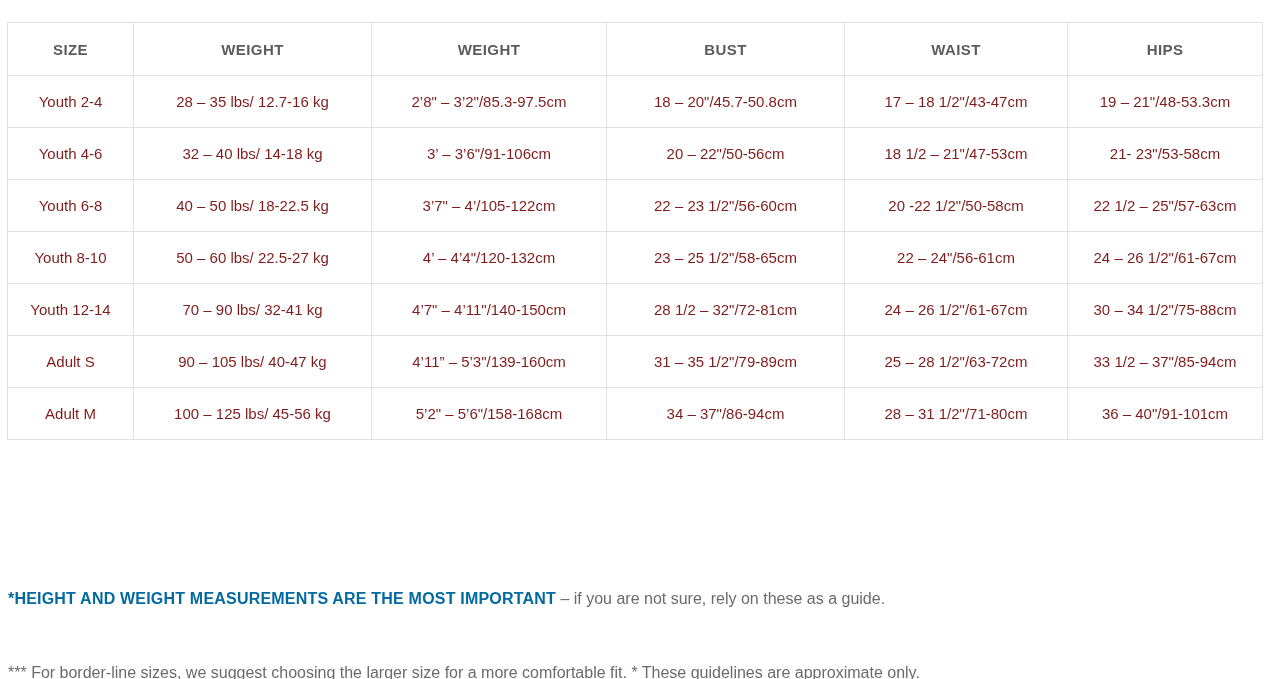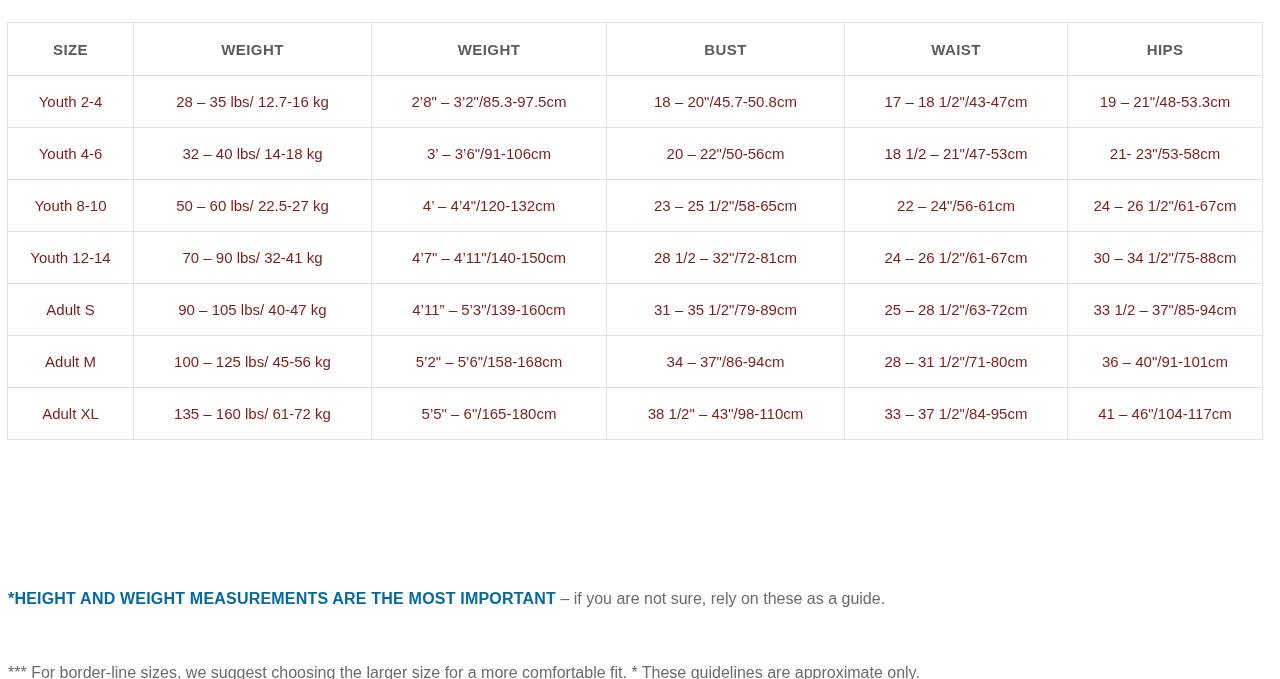--- a/index.html
+++ b/index.html
@@ -90,20 +90,28 @@
         </tr>
         <tr>
           <td>Youth 4-6</td>
           <td>32 – 40 lbs/ 14-18 kg</td>
           <td>3’ – 3’6"/91-106cm</td>
           <td>20 – 22"/50-56cm</td>
           <td>18 1/2 – 21"/47-53cm</td>
           <td>21- 23"/53-58cm</td>
         </tr>
         <tr>
+          <td>Youth 6-8</td>
+          <td>40 – 50 lbs/ 18-22.5 kg</td>
+          <td>3’7" – 4’/105-122cm</td>
+          <td>22 – 23 1/2"/56-60cm</td>
+          <td>20 -22 1/2"/50-58cm</td>
+          <td>22 1/2 – 25"/57-63cm</td>
+        </tr>
+        <tr>
           <td>Youth 8-10</td>
           <td>50 – 60 lbs/ 22.5-27 kg</td>
           <td>4’ – 4’4"/120-132cm</td>
           <td>23 – 25 1/2"/58-65cm</td>
           <td>22 – 24"/56-61cm</td>
           <td>24 – 26 1/2"/61-67cm</td>
         </tr>
         <tr>
           <td>Youth 12-14</td>
           <td>70 – 90 lbs/ 32-41 kg</td>
@@ -121,27 +129,19 @@
           <td>33 1/2 – 37"/85-94cm</td>
         </tr>
         <tr>
           <td>Adult M</td>
           <td>100 – 125 lbs/ 45-56 kg</td>
           <td>5’2" – 5’6"/158-168cm</td>
           <td>34 – 37"/86-94cm</td>
           <td>28 – 31 1/2"/71-80cm</td>
           <td>36 – 40"/91-101cm</td>
         </tr>
-        <tr>
-          <td>Adult XL</td>
-          <td>135 – 160 lbs/ 61-72 kg</td>
-          <td>5’5" – 6"/165-180cm</td>
-          <td>38 1/2" – 43"/98-110cm</td>
-          <td>33 – 37 1/2"/84-95cm</td>
-          <td>41 – 46"/104-117cm</td>
-        </tr>
       </tbody>
   </table>
 </div>
 
 <p class="note note-1"><strong>*HEIGHT AND WEIGHT MEASUREMENTS ARE THE MOST IMPORTANT</strong><span> – if you are not sure, rely on these as a guide.</span></p>
 
 <p class="note note-2">*** For border-line sizes, we suggest choosing the larger size for a more comfortable fit. * These guidelines are approximate only.</p>
 
 </body></html>

